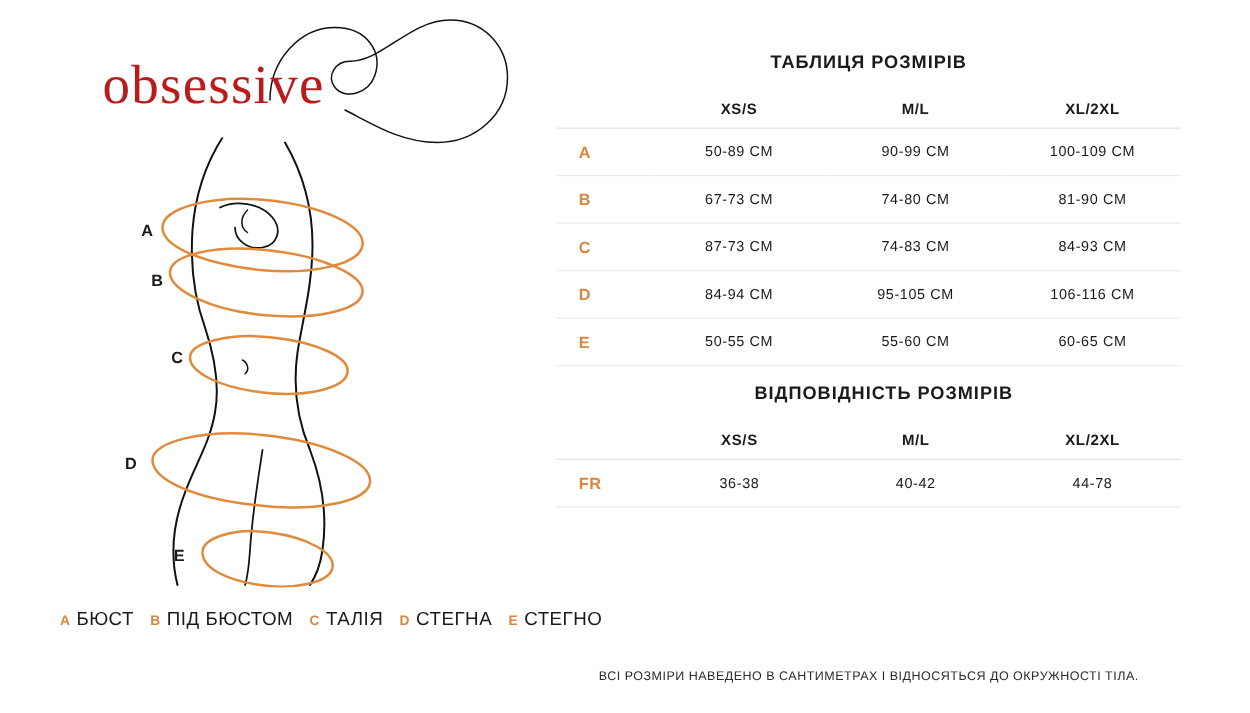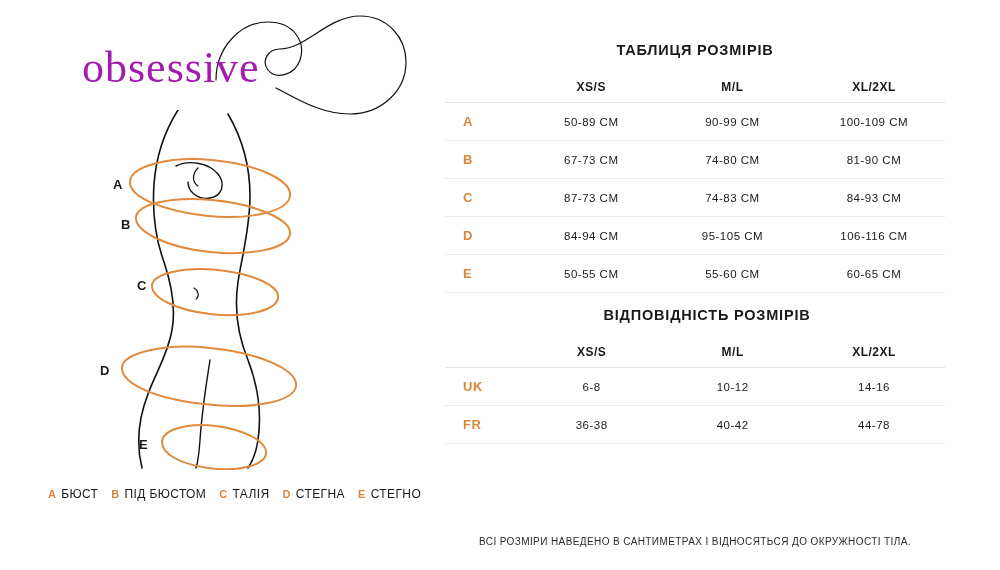--- a/index.html
+++ b/index.html
@@ -29,21 +29,21 @@
     width: 430px;
     height: 570px;
   }
   .brand {
     position: absolute;
     left: 82px;
     top: 42px;
     font-family: "Liberation Serif", serif;
     font-size: 44px;
     letter-spacing: 1px;
-    color: #a21caf;
+    color: #b91c1c;
     font-weight: 400;
   }
   .swirl {
     position: absolute;
     left: 210px;
     top: 8px;
   }
   .figure-svg {
     position: absolute;
     left: 60px;
@@ -75,21 +75,21 @@
     white-space: nowrap;
   }
   .legend-key {
     color: #d9873d;
     font-weight: bold;
     font-size: 11px;
     margin-right: 5px;
   }
   .legend-text {
     color: #1a1a1a;
-    font-size: 12px;
+    font-size: 15px;
     letter-spacing: 0.4px;
   }
 
   
   .right-panel {
     position: absolute;
     left: 430px;
     top: 0;
     width: 570px;
     height: 404px;
@@ -286,26 +286,20 @@
       <thead>
         <tr>
           <th class="rowkey corner"></th>
           <th class="col-a">XS/S</th>
           <th class="col-b">M/L</th>
           <th class="col-c">XL/2XL</th>
         </tr>
       </thead>
       <tbody>
         <tr>
-          <td class="rowkey">UK</td>
-          <td>6-8</td>
-          <td>10-12</td>
-          <td>14-16</td>
-        </tr>
-        <tr>
           <td class="rowkey">FR</td>
           <td>36-38</td>
           <td>40-42</td>
           <td>44-78</td>
         </tr>
       </tbody>
     </table>
 
     <div class="footnote">ВСІ РОЗМІРИ НАВЕДЕНО В САНТИМЕТРАХ І ВІДНОСЯТЬСЯ ДО ОКРУЖНОСТІ ТІЛА.</div>
   </div>

